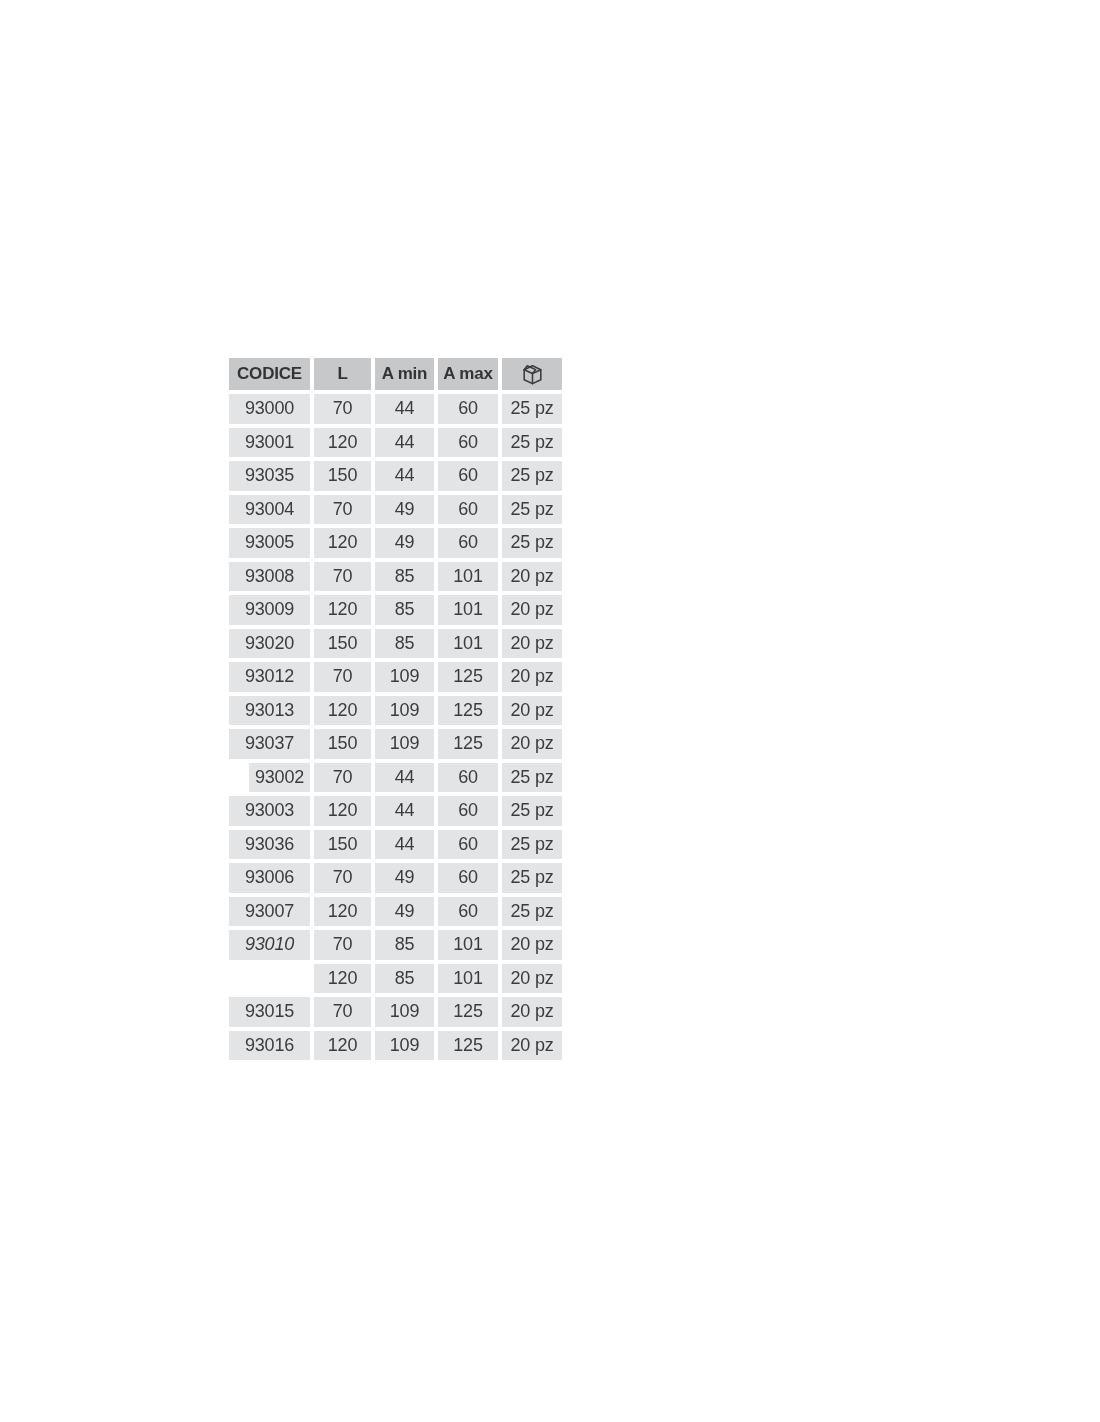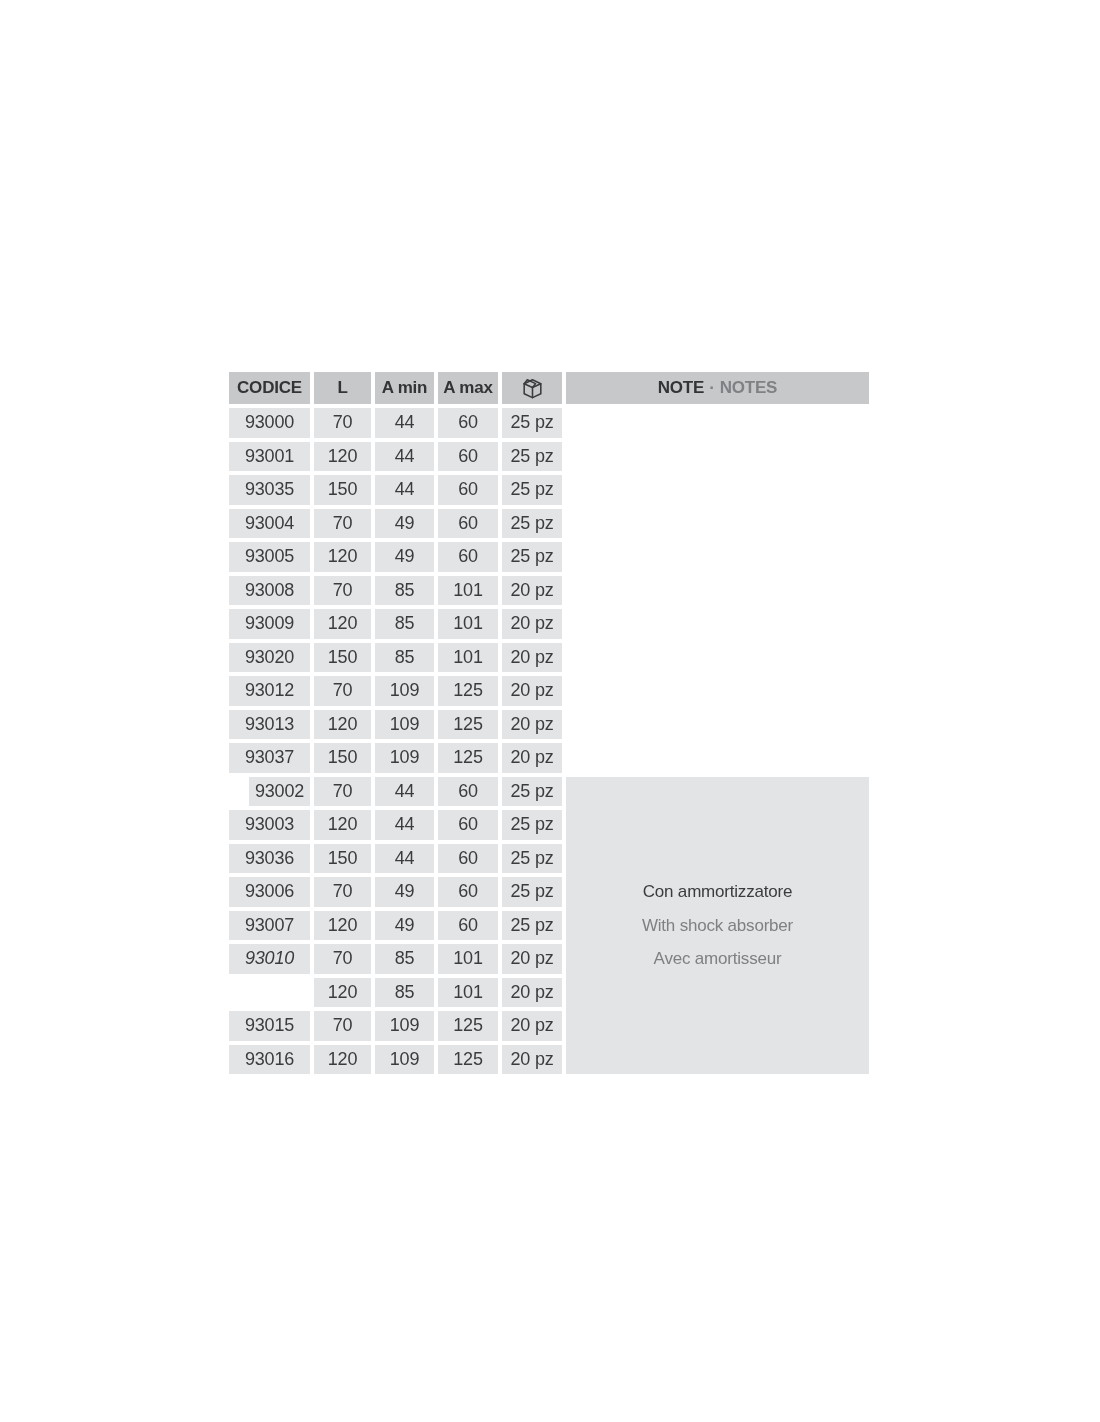--- a/index.html
+++ b/index.html
@@ -11,21 +11,21 @@
     position: relative;
     width: 1100px;
     height: 1422px;
     background: #ffffff;
     overflow: hidden;
     font-family: "Liberation Sans", sans-serif;
   }
   .table {
     position: absolute;
     left: 229px;
-    top: 372px;
+    top: 358px;
     width: 640px;
   }
   .grid {
     display: grid;
     grid-template-columns: 81px 57px 59px 60px 60px 1fr;
     column-gap: 4px;
   }
   .header-row {
     grid-auto-rows: 32px;
   }
@@ -83,25 +83,20 @@
       <div class="cell hcell">A max</div>
       <div class="cell hcell qty-icon-cell">
         <span>
           <svg width="27" height="27" viewBox="0 0 26 26" fill="none" stroke="#3b3c3d" stroke-width="1.5" stroke-linejoin="round" stroke-linecap="round">
             <path d="M13 4.6 L21 8.4 V18 L13 21.8 L5 18 V8.4 Z"></path>
             <path d="M5 8.4 L13 12.1 L21 8.4"></path>
             <path d="M13 12.1 V21.8"></path>
             <path d="M5 8.4 L8 4.6 L16 8.3 L13 12.1"></path>
           </svg>
         </span>
-      </div>
-      <div class="cell hcell">
-        <span>NOTE</span>
-        <span class="sep">·</span>
-        <span class="muted">NOTES</span>
       </div>
     </div>
 
     <div id="groups-container">
         <div class="grid group">
           <div class="cell" style="grid-area: 1 / 1;">93000</div>
           <div class="cell" style="grid-area: 1 / 2;">70</div>
           <div class="cell" style="grid-area: 1 / 3;">44</div>
           <div class="cell" style="grid-area: 1 / 4;">60</div>
           <div class="cell" style="grid-area: 1 / 5;">25 pz</div>
@@ -195,22 +190,17 @@
           <div class="cell" style="grid-area: 8 / 1;">93015</div>
           <div class="cell" style="grid-area: 8 / 2;">70</div>
           <div class="cell" style="grid-area: 8 / 3;">109</div>
           <div class="cell" style="grid-area: 8 / 4;">125</div>
           <div class="cell" style="grid-area: 8 / 5;">20 pz</div>
           <div class="cell" style="grid-area: 9 / 1;">93016</div>
           <div class="cell" style="grid-area: 9 / 2;">120</div>
           <div class="cell" style="grid-area: 9 / 3;">109</div>
           <div class="cell" style="grid-area: 9 / 4;">125</div>
           <div class="cell" style="grid-area: 9 / 5;">20 pz</div>
-          <div class="note-block" style="grid-row: 1 / span 9;">
-            <div class="note-line em">Con ammortizzatore</div>
-            <div class="note-line">With shock absorber</div>
-            <div class="note-line">Avec amortisseur</div>
-          </div>
         </div>
       </div>
 
   </div>
 </div>
 
 </body></html>

